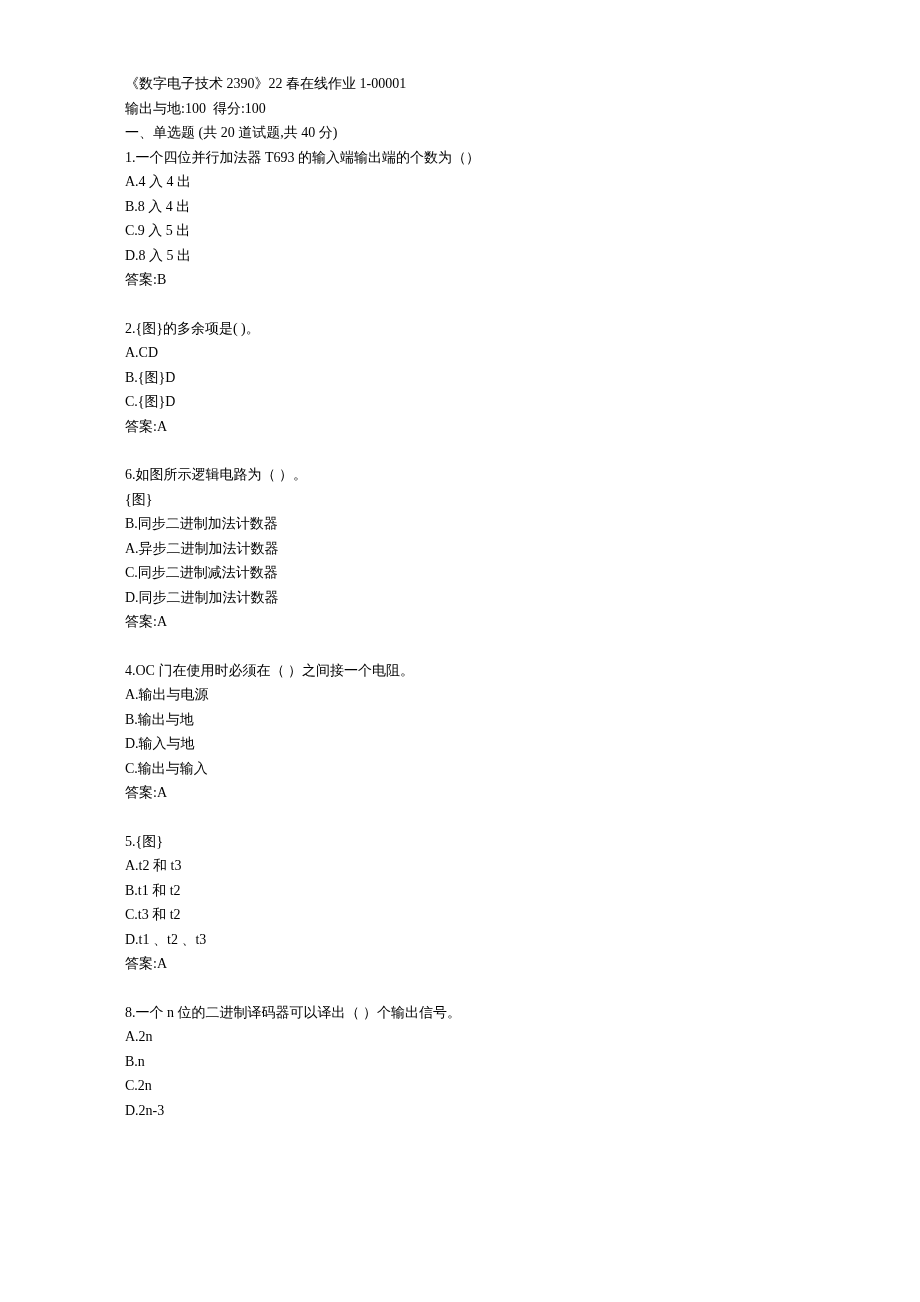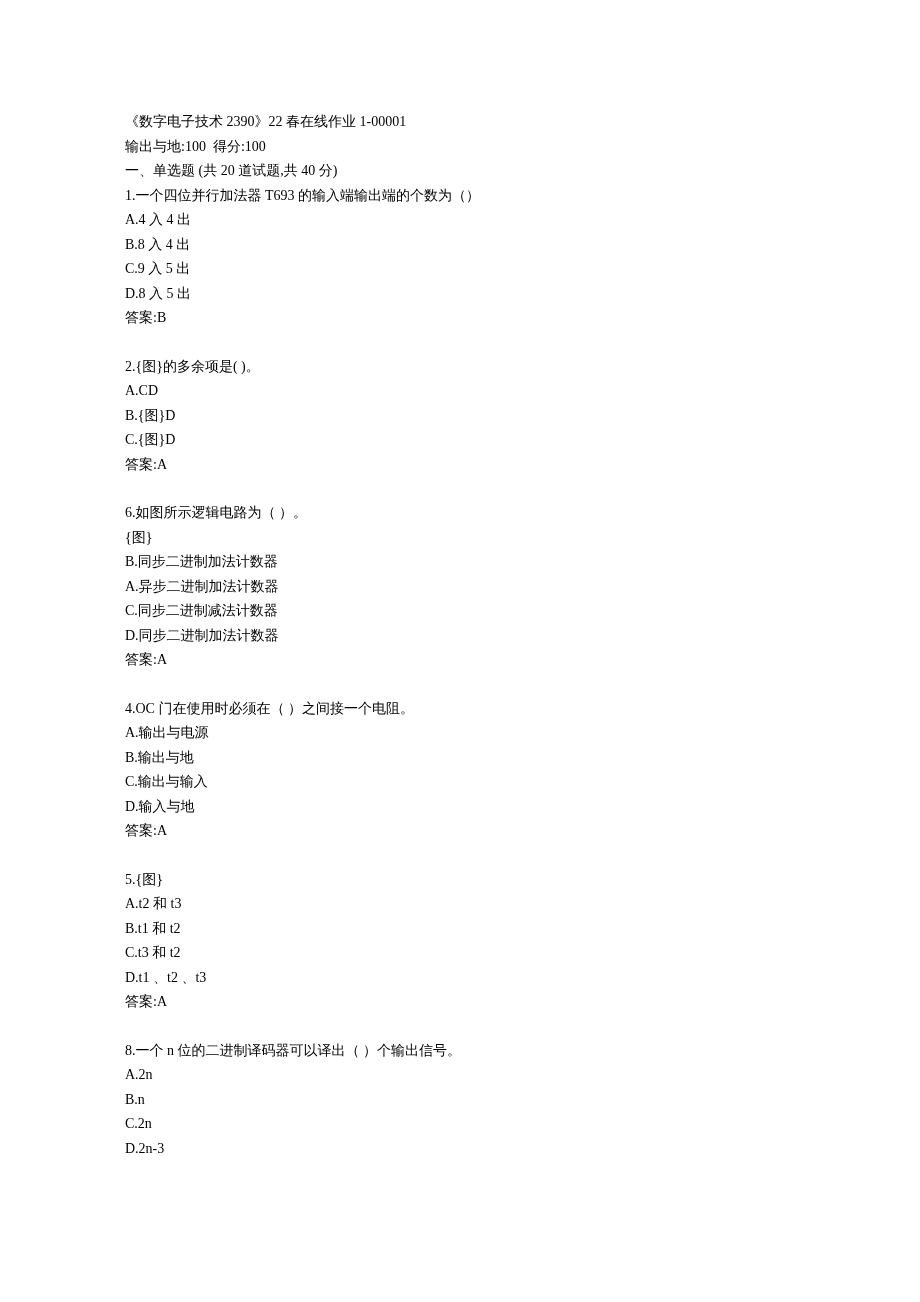--- a/index.html
+++ b/index.html
@@ -7,21 +7,21 @@
       padding: 0;
       background: #ffffff;
       font-family: "SimSun", "宋体", serif;
       font-size: 14px;
       line-height: 1.75;
       color: #000000;
     }
     .page {
       width: 849px;
       min-height: 1302px;
-      padding: 110px 125px 40px 125px;
+      padding: 72px 125px 40px 125px;
       box-sizing: border-box;
     }
     .line {
       white-space: pre-wrap;
     }
     .gap {
       height: 24px;
     }
   </style>
 </head>
@@ -50,22 +50,22 @@
       <div class="line">{图}</div>
       <div class="line">B.同步二进制加法计数器</div>
       <div class="line">A.异步二进制加法计数器</div>
       <div class="line">C.同步二进制减法计数器</div>
       <div class="line">D.同步二进制加法计数器</div>
       <div class="line">答案:A</div>
       <div class="gap"></div>
       <div class="line">4.OC 门在使用时必须在（ ）之间接一个电阻。</div>
       <div class="line">A.输出与电源</div>
       <div class="line">B.输出与地</div>
+      <div class="line">D.输入与地</div>
       <div class="line">C.输出与输入</div>
-      <div class="line">D.输入与地</div>
       <div class="line">答案:A</div>
       <div class="gap"></div>
       <div class="line">5.{图}</div>
       <div class="line">A.t2 和 t3</div>
       <div class="line">B.t1 和 t2</div>
       <div class="line">C.t3 和 t2</div>
       <div class="line">D.t1 、t2 、t3</div>
       <div class="line">答案:A</div>
       <div class="gap"></div>
       <div class="line">8.一个 n 位的二进制译码器可以译出（ ）个输出信号。</div>

